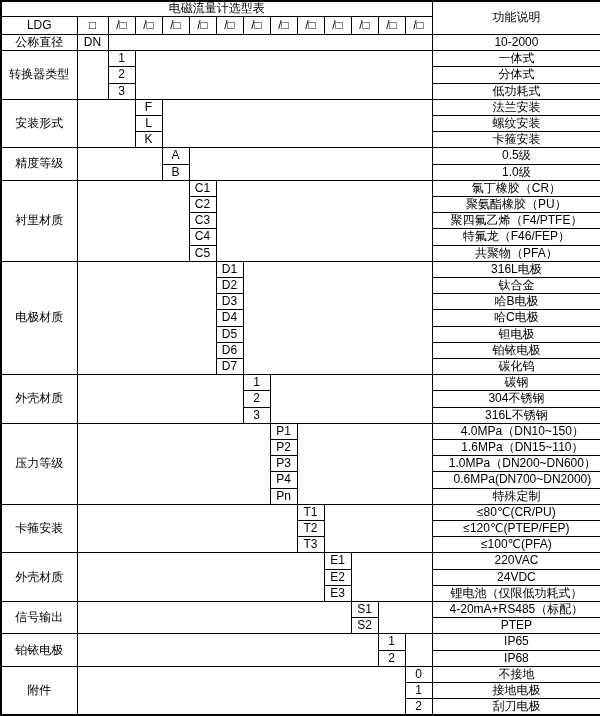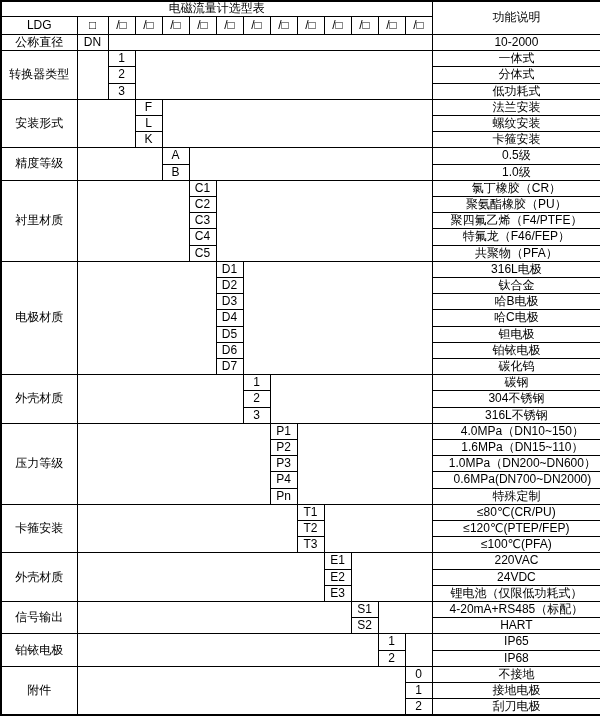--- a/index.html
+++ b/index.html
@@ -256,21 +256,21 @@
 
   <tr class="r">
     <td class="lbl" rowspan="2">信号输出</td>
     <td class="sp" rowspan="2" colspan="10"></td>
     <td class="sym">S1</td>
     <td class="sp" rowspan="2" colspan="2"></td>
     <td class="desc">4-20mA+RS485（标配）</td>
   </tr>
   <tr class="r">
     <td class="sym">S2</td>
-    <td class="desc">HART</td>
+    <td class="desc">PTEP</td>
   </tr>
 
   <tr class="r">
     <td class="lbl" rowspan="2">铂铱电极</td>
     <td class="sp" rowspan="2" colspan="11"></td>
     <td class="sym">1</td>
     <td class="sp" rowspan="2"></td>
     <td class="desc">IP65</td>
   </tr>
   <tr class="r">

